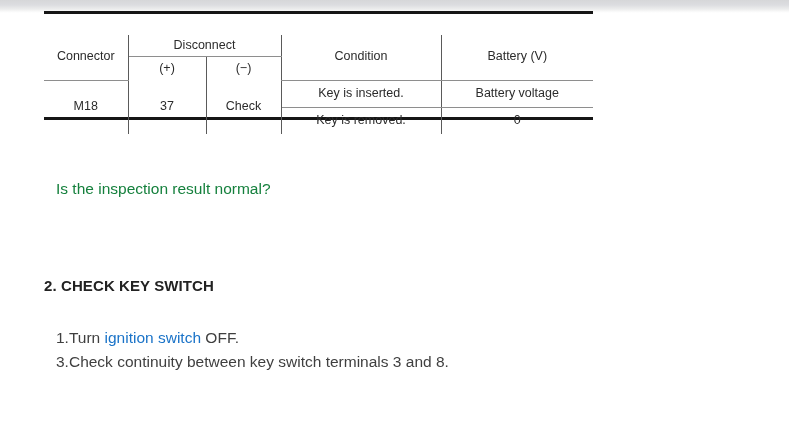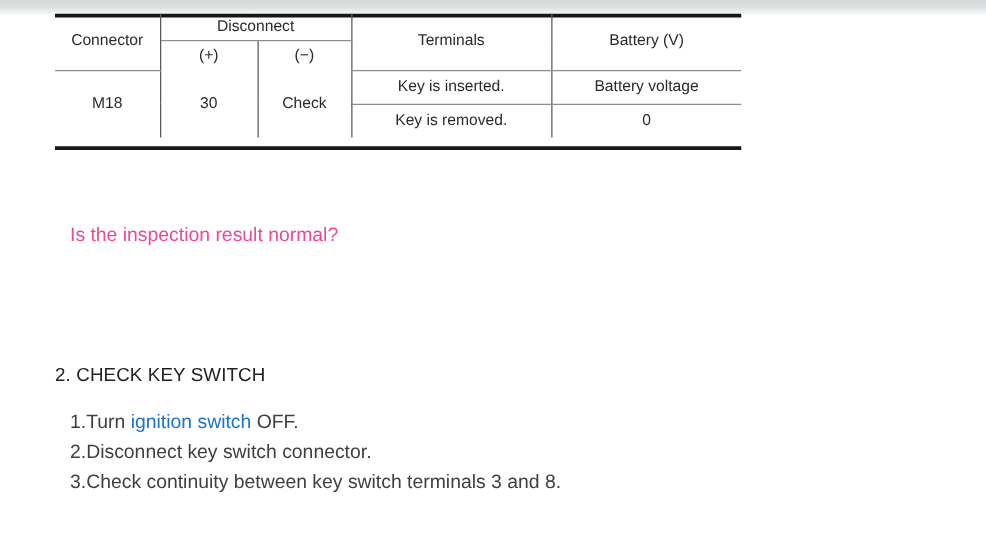--- a/index.html
+++ b/index.html
@@ -34,20 +34,21 @@
     left: 44px;
     top: 11px;
     width: 549px;
   }
   table.spec-table {
     border-collapse: collapse;
     width: 549px;
     table-layout: fixed;
     font-size: 12.5px;
     color: #2b2b2b;
+    margin-top: 24px;
   }
   table.spec-table td,
   table.spec-table th {
     font-weight: normal;
     text-align: center;
     vertical-align: middle;
     padding: 0 4px;
     line-height: 1.25;
     border-left: 1px solid #5a5a5a;
     border-right: 1px solid #5a5a5a;
@@ -81,31 +82,31 @@
   col.c-condition { width: 160px; }
   col.c-voltage   { width: 152px; }
 
   
   .question-block {
     position: absolute;
     left: 56px;
     top: 176px;
     font-size: 15.5px;
     line-height: 25px;
-    color: #ec4899;
+    color: #15803d;
     white-space: nowrap;
   }
   .question-block div { white-space: nowrap; }
 
   .section-heading {
     position: absolute;
     left: 44px;
-    top: 292px;
+    top: 277px;
     font-size: 15px;
-    font-weight: normal;
+    font-weight: bold;
     color: #222222;
     letter-spacing: 0.1px;
     white-space: nowrap;
   }
 
   .steps-block {
     position: absolute;
     left: 56px;
     top: 326px;
     font-size: 15.5px;
@@ -135,31 +136,31 @@
       <col class="c-connector">
       <col class="c-plus">
       <col class="c-minus">
       <col class="c-condition">
       <col class="c-voltage">
     </colgroup>
     <tbody>
       <tr>
         <td class="cell-connector rule-thin" rowspan="2">Connector</td>
         <td class="cell-terminals-group rule-thin" colspan="2">Disconnect</td>
-        <td class="cell-connector rule-thin" rowspan="2">Terminals</td>
+        <td class="cell-connector rule-thin" rowspan="2">Condition</td>
         <td class="cell-connector rule-thin" rowspan="2">Battery (V)</td>
       </tr>
       <tr>
         <td class="cell-sub">(+)</td>
         <td class="cell-sub">(−)</td>
       </tr>
 
       <tr>
         <td class="cell-data" rowspan="2">M18</td>
-        <td class="cell-data" rowspan="2">30</td>
+        <td class="cell-data" rowspan="2">37</td>
         <td class="cell-data" rowspan="2">Check</td>
         <td class="cell-cond rule-thin">Key is inserted.</td>
         <td class="cell-cond rule-thin">Battery voltage</td>
       </tr>
       <tr>
         <td class="cell-cond">Key is removed.</td>
         <td class="cell-cond">0</td>
       </tr>
     </tbody>
   </table>
@@ -169,18 +170,15 @@
   <div>Is the inspection result normal?</div>
 </div>
 
 <div class="section-heading">2. CHECK KEY SWITCH</div>
 
 <div class="steps-block">
   <div class="step">
     <span class="num">1.</span><span>Turn </span><span class="link">ignition switch</span><span> OFF.</span>
   </div>
   <div class="step">
-    <span class="num">2.</span><span>Disconnect key switch connector.</span>
-  </div>
-  <div class="step">
     <span class="num">3.</span><span>Check continuity between key switch terminals 3 and 8.</span>
   </div>
 </div>
 
 </body></html>

